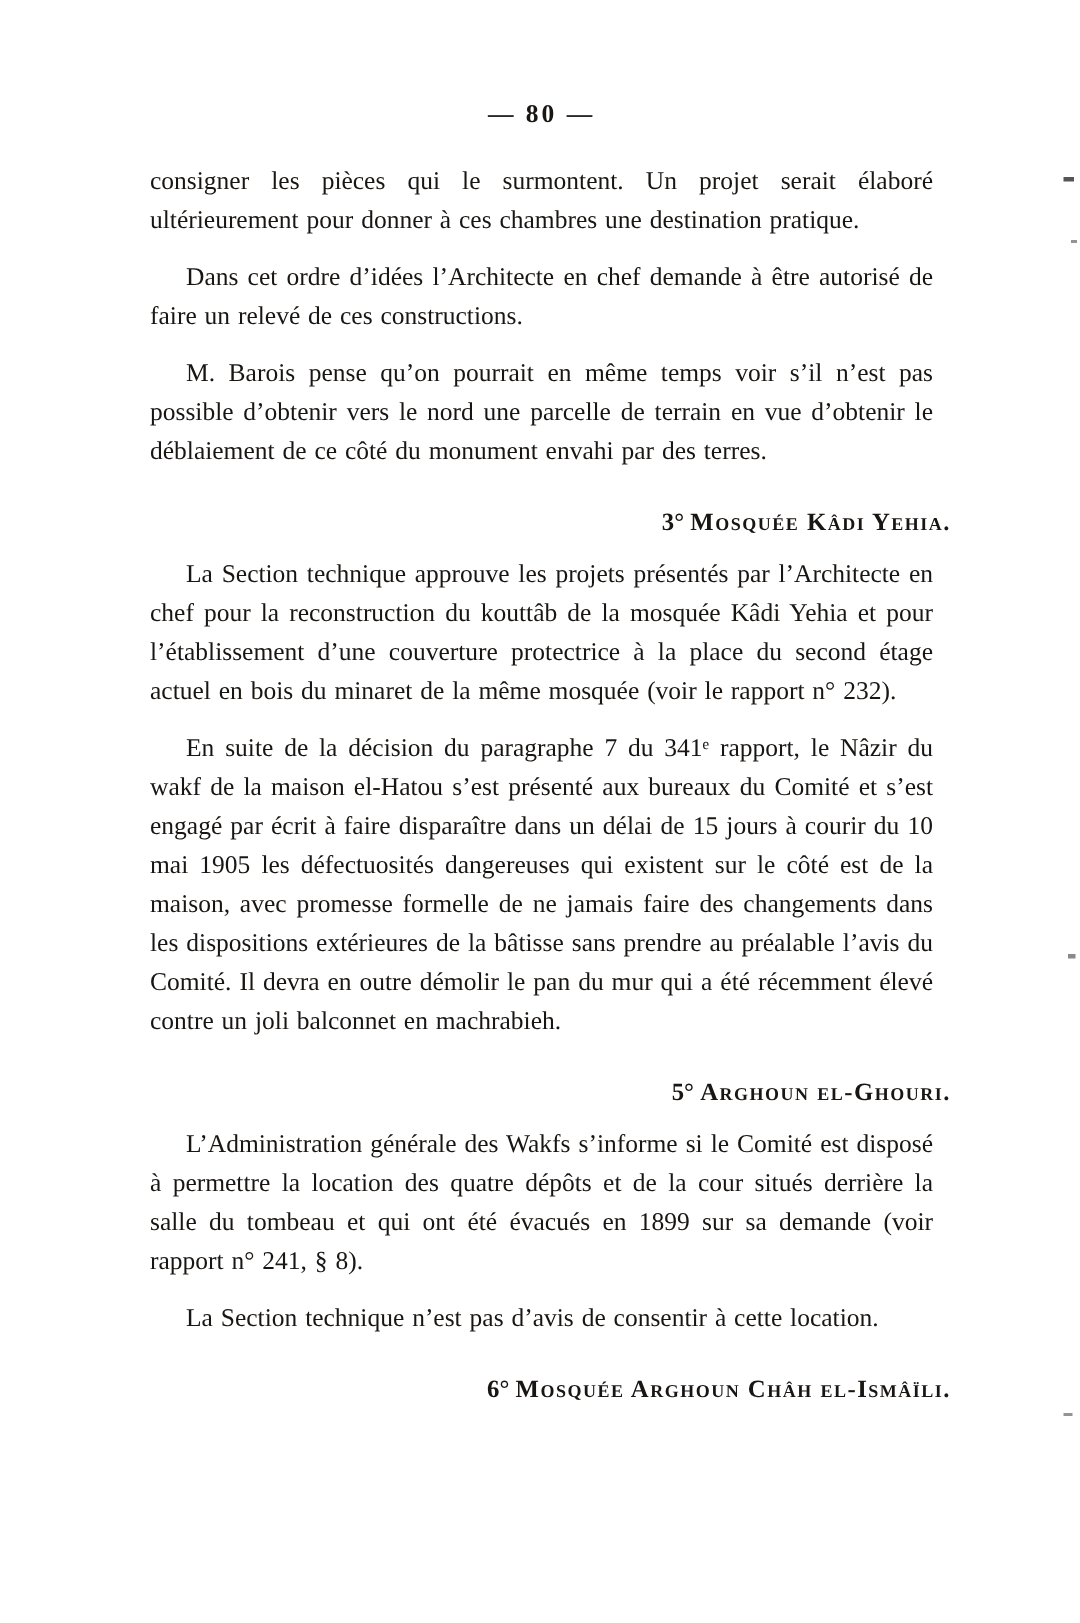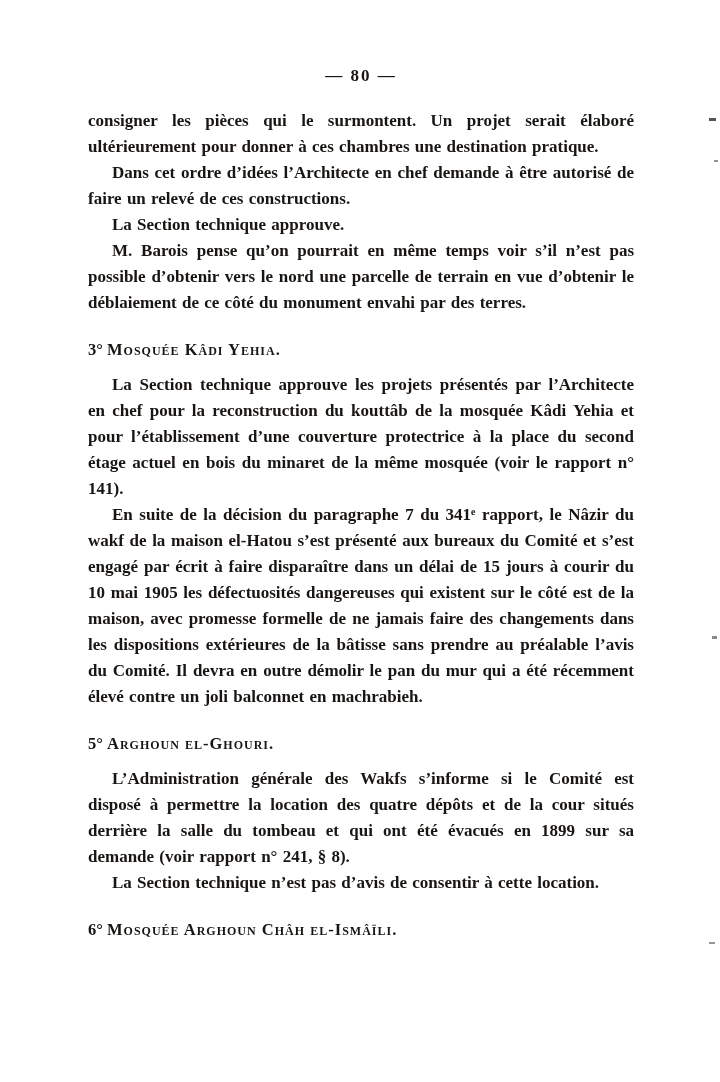--- a/index.html
+++ b/index.html
@@ -25,30 +25,29 @@
     text-align: center;
     font-size: 17px;
     font-weight: 700;
     letter-spacing: 2px;
     margin-bottom: 22px;
   }
   .para {
     font-size: 17px;
     line-height: 26px;
     text-align: justify;
-    margin: 0;
+    margin: 12px;
     text-indent: 24px;
     word-spacing: 1px;
-    font-weight: bold;
   }
   .para.first {
     text-indent: 0;
   }
   .heading {
-    text-align: left;
+    text-align: right;
     margin: 24px 0 12px 0;
     font-size: 16.5px;
     white-space: nowrap;
   }
   .heading .hnum {
     font-weight: 700;
   }
   .heading .htitle {
     font-variant: small-caps;
     font-weight: 700;
@@ -66,28 +65,27 @@
 </style>
 </head>
 <body>
 
 <div class="page">
 
   <div class="page-number">— 80 —</div>
 
   <p class="para first">consigner les pièces qui le surmontent. Un projet serait élaboré ultérieurement pour donner à ces chambres une destination pratique.</p>
   <p class="para">Dans cet ordre d’idées l’Architecte en chef demande à être autorisé de faire un relevé de ces constructions.</p>
-  <p class="para">La Section technique approuve.</p>
   <p class="para">M. Barois pense qu’on pourrait en même temps voir s’il n’est pas possible d’obtenir vers le nord une parcelle de terrain en vue d’obtenir le déblaiement de ce côté du monument envahi par des terres.</p>
 
   <div class="heading">
     <span class="hnum">3°</span>
     <span class="htitle">Mosquée Kâdi Yehia.</span>
   </div>
-  <p class="para">La Section technique approuve les projets présentés par l’Architecte en chef pour la reconstruction du kouttâb de la mosquée Kâdi Yehia et pour l’établissement d’une couverture protectrice à la place du second étage actuel en bois du minaret de la même mosquée (voir le rapport n° 141).</p>
+  <p class="para">La Section technique approuve les projets présentés par l’Architecte en chef pour la reconstruction du kouttâb de la mosquée Kâdi Yehia et pour l’établissement d’une couverture protectrice à la place du second étage actuel en bois du minaret de la même mosquée (voir le rapport n° 232).</p>
 
   <p class="para">En suite de la décision du paragraphe 7 du 341ᵉ rapport, le Nâzir du wakf de la maison el-Hatou s’est présenté aux bureaux du Comité et s’est engagé par écrit à faire disparaître dans un délai de 15 jours à courir du 10 mai 1905 les défectuosités dangereuses qui existent sur le côté est de la maison, avec promesse formelle de ne jamais faire des changements dans les dispositions extérieures de la bâtisse sans prendre au préalable l’avis du Comité. Il devra en outre démolir le pan du mur qui a été récemment élevé contre un joli balconnet en machrabieh.</p>
 
   <div class="heading">
     <span class="hnum">5°</span>
     <span class="htitle">Arghoun el-Ghouri.</span>
   </div>
   <p class="para">L’Administration générale des Wakfs s’informe si le Comité est disposé à permettre la location des quatre dépôts et de la cour situés derrière la salle du tombeau et qui ont été évacués en 1899 sur sa demande (voir rapport n° 241, § 8).</p>
   <p class="para">La Section technique n’est pas d’avis de consentir à cette location.</p>
 

